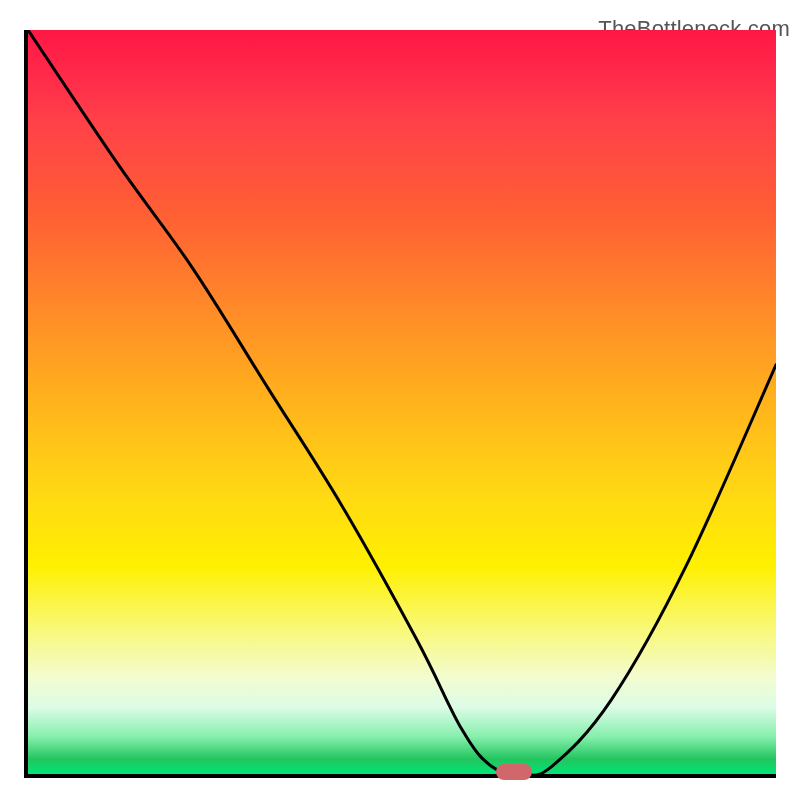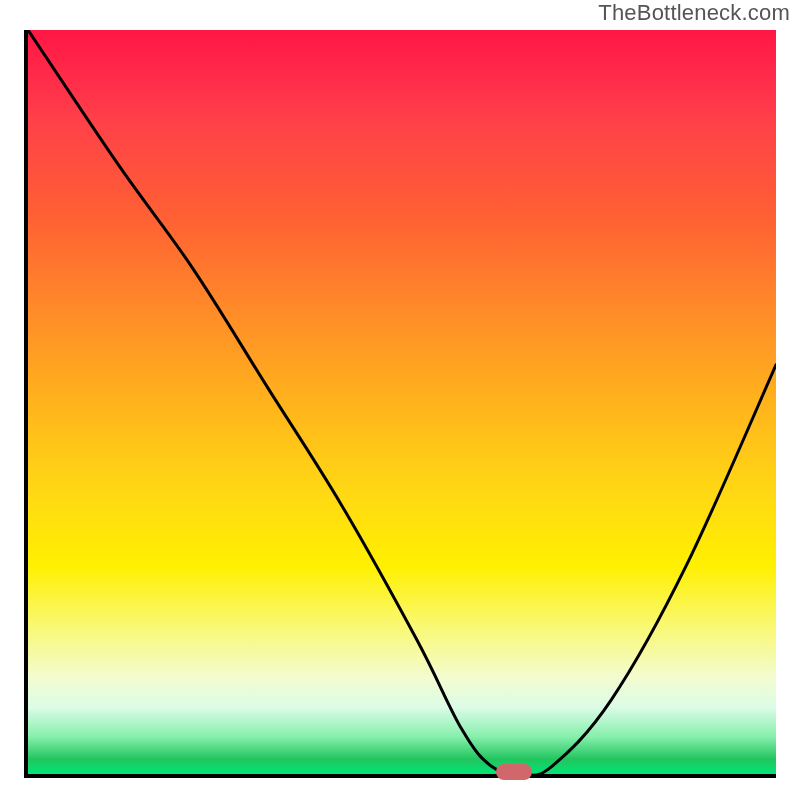--- a/index.html
+++ b/index.html
@@ -11,21 +11,21 @@
     font-family: Arial, Helvetica, sans-serif;
     overflow: hidden;
   }
   .container {
     position: relative;
     width: 800px;
     height: 800px;
   }
   .watermark {
     position: absolute;
-    top: 0;
+    top: 16px;
     right: 10px;
     font-size: 22px;
     color: #555;
     font-weight: 500;
     letter-spacing: 0.2px;
   }
   .frame {
     position: absolute;
     left: 24px;
     top: 30px;

